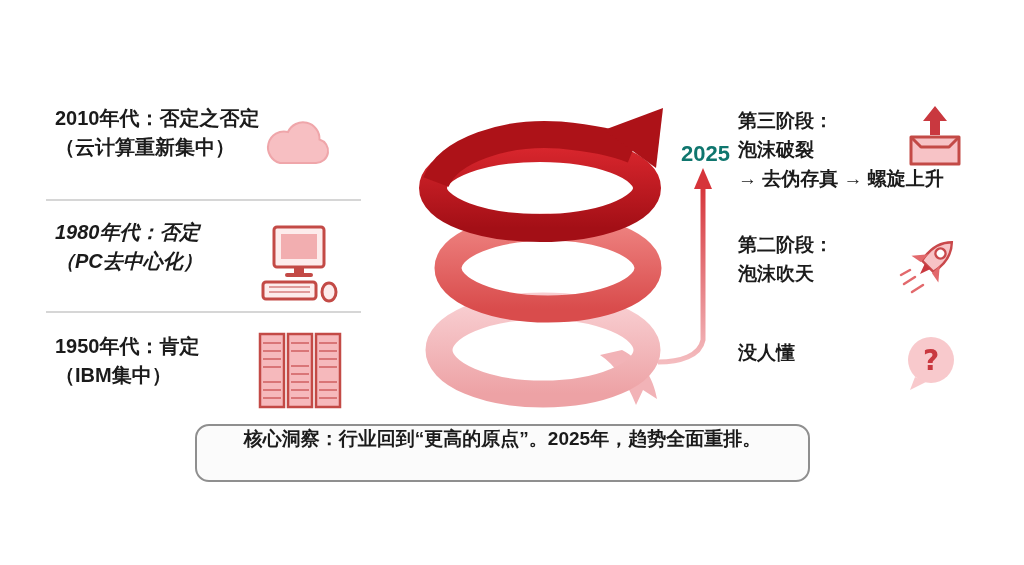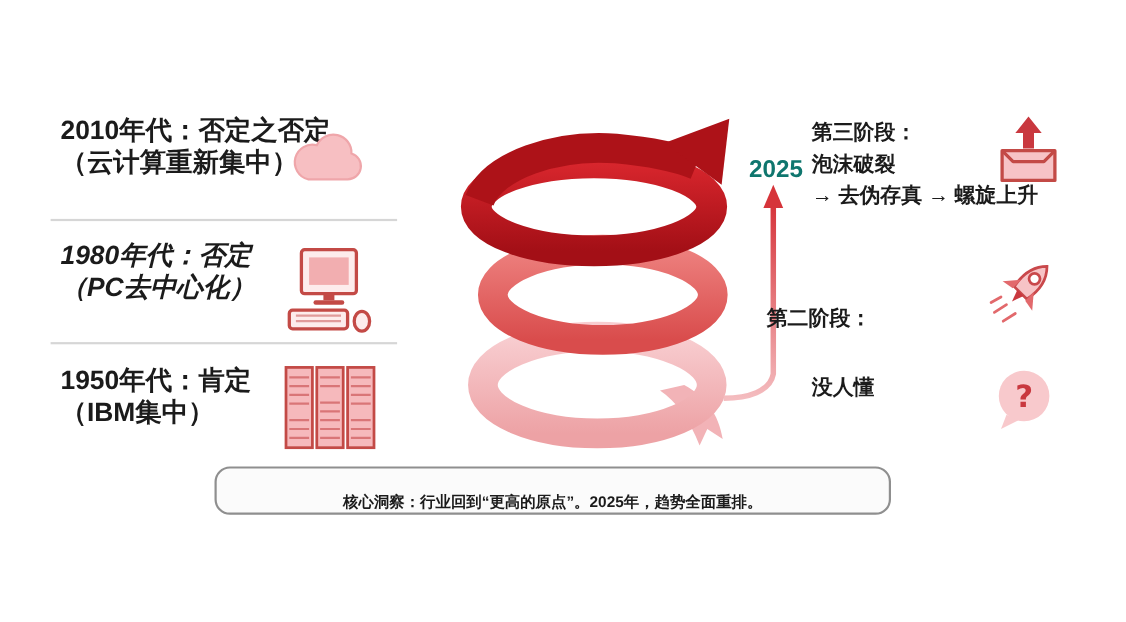--- a/index.html
+++ b/index.html
@@ -5,34 +5,34 @@
   * { margin: 0; padding: 0; box-sizing: border-box; }
   html, body { background: #ffffff; }
   body { font-family: "Liberation Sans", "DejaVu Sans", sans-serif; }
   .canvas {
     position: relative;
     width: 1024px;
     height: 565px;
     background: #ffffff;
     overflow: hidden;
   }
-  .era-block { position: absolute; color: #1b1b1b; font-weight: 700; font-size: 24px; line-height: 29px; }
+  .era-block { position: absolute; color: #1b1b1b; font-weight: 700; font-size: 20px; line-height: 29px; }
   .stage-block { position: absolute; color: #1b1b1b; font-weight: 700; font-size: 19px; line-height: 29px; }
   .divider { position: absolute; height: 2px; background: #d6d6d6; }
   .icon-box { position: absolute; }
   .year-label { position: absolute; color: #0f766e; font-weight: 700; font-size: 22px; }
   .insight-box {
     position: absolute;
     left: 195px; top: 424px;
-    width: 615px; height: 44px;
+    width: 615px; height: 58px;
     border: 2px solid #8f8f8f;
     border-radius: 14px;
     background: #fbfbfb;
-    display: flex; align-items: flex-end; justify-content: center;
-    font-size: 14px; color: #1b1b1b;
+    display: flex; align-items: flex-start; justify-content: center;
+    font-size: 19px; color: #1b1b1b;
   }
   .insight-box .label { font-weight: 800; }
   .insight-box .body { font-weight: 700; }
   .spiral-layer { position: absolute; left: 0; top: 0; }
 </style>
 </head>
 <body>
 
 <div class="canvas">
 
@@ -124,22 +124,23 @@
     <div>→ 去伪存真 → 螺旋上升</div>
   </div>
   <div class="icon-box" style="left:906px; top:104px;">
     <svg width="58" height="64" viewBox="0 0 58 64">
       <path d="M29 2 L41 17 H34 V31 H24 V17 H17 Z" fill="#c9383f"></path>
       <path d="M5 33 H53 V60 H5 Z" fill="#f7c3c6" stroke="#c34a46" stroke-width="3" stroke-linejoin="round"></path>
       <path d="M5 33 L15 43 H43 L53 33" fill="none" stroke="#c34a46" stroke-width="3" stroke-linejoin="round"></path>
     </svg>
   </div>
 
-  <div class="stage-block" style="left:697px; top:230px;margin-top:45px;">
+  <div class="stage-block" style="left:738px; top:230px;">
     <div>第二阶段：</div>
+    <div>泡沫吹天</div>
   </div>
   <div class="icon-box" style="left:898px; top:232px;">
     <svg width="68" height="66" viewBox="0 0 68 66">
       <g transform="rotate(45 34 30)">
         <path d="M34 2 C42 10 45 22 42 36 H26 C23 22 26 10 34 2 Z" fill="#f7c3c6" stroke="#c9484b" stroke-width="2.5"></path>
         <circle cx="34" cy="18" r="5" fill="#ffffff" stroke="#c9484b" stroke-width="2.5"></circle>
         <path d="M26 27 L15 40 L26 38 Z" fill="#e2696c"></path>
         <path d="M42 27 L53 40 L42 38 Z" fill="#e2696c"></path>
         <path d="M30 36 L34 47 L38 36 Z" fill="#c9383f"></path>
       </g>

